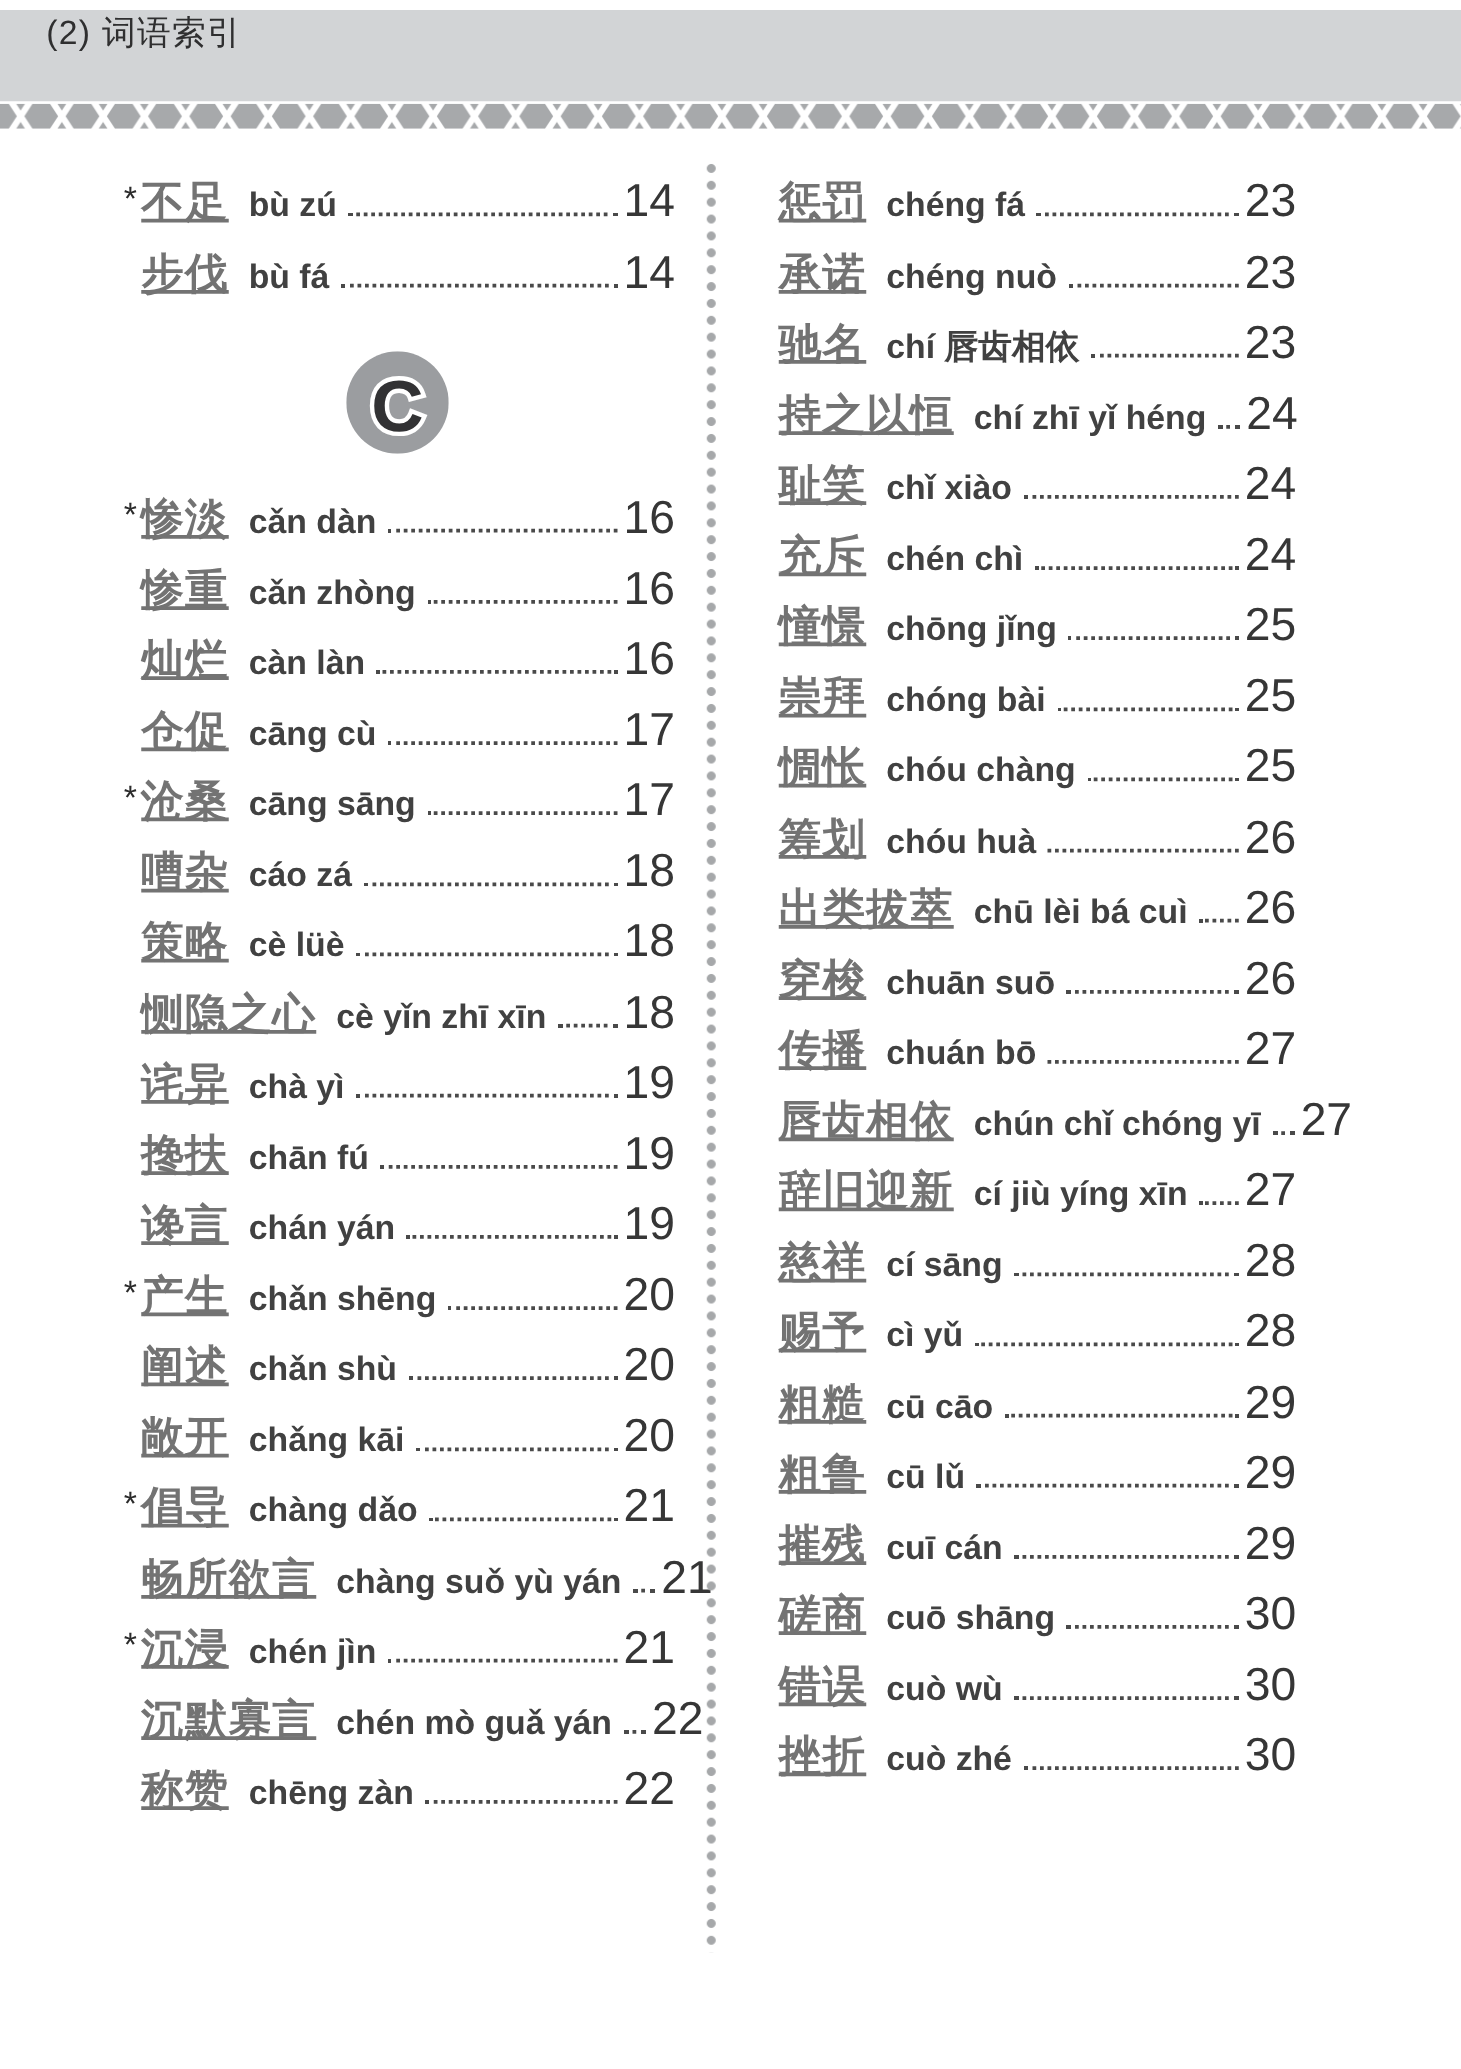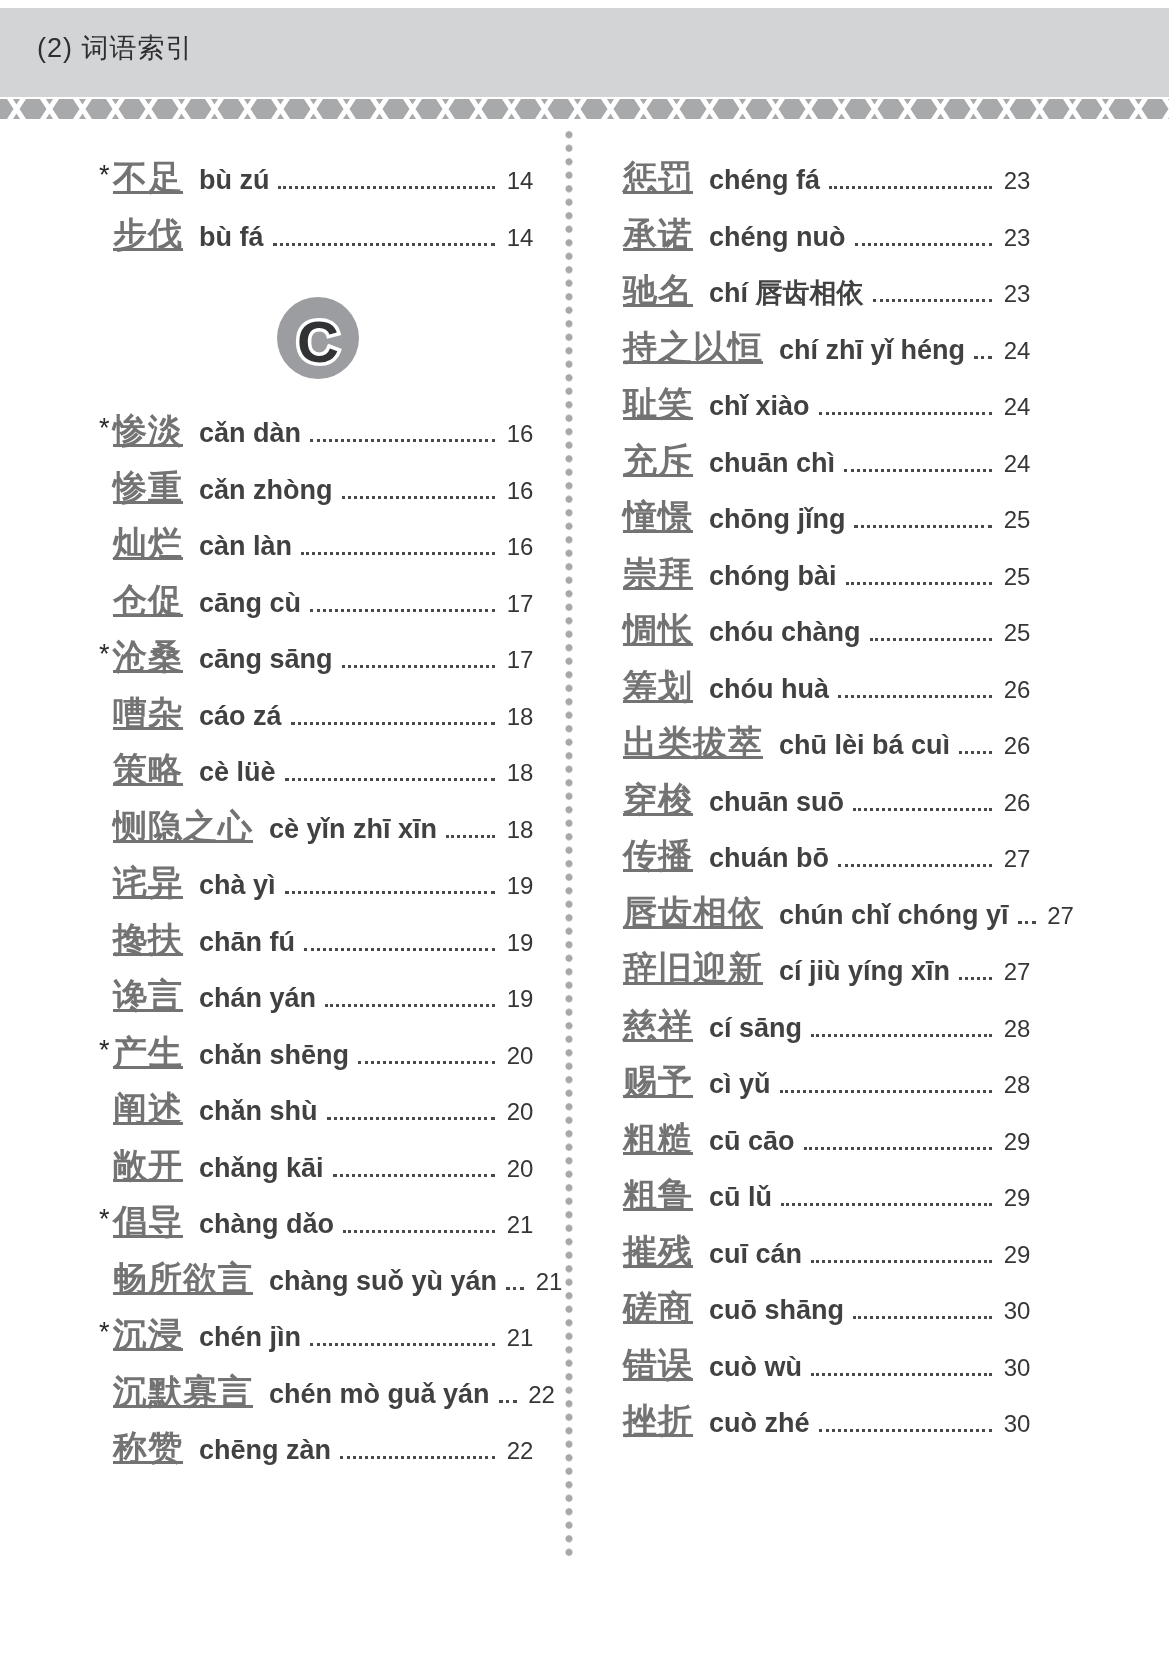--- a/index.html
+++ b/index.html
@@ -9,24 +9,24 @@
     height: 1655px;
     background: #ffffff;
     overflow: hidden;
     font-family: "Liberation Sans", "DejaVu Sans", sans-serif;
     color: #2b2b2b;
   }
 
   
   .header-band {
     margin-top: 8px;
-    height: 89px;
+    height: 73px;
     background: #d2d4d6;
     display: flex;
-    align-items: center;
+    align-items: flex-start;
   }
   .header-title {
     margin: 0 0 10px 37px;
     font-size: 27px;
     font-weight: normal;
     color: #2f2f30;
     letter-spacing: 1px;
   }
   .deco-band {
     margin-top: 2px;
@@ -74,21 +74,21 @@
     white-space: nowrap;
     font-weight: bold;
   }
   .dots {
     flex: 1;
     min-width: 18px;
     border-bottom: 3.5px dotted #4a4a4a;
     margin: 0 5px 0 9px;
   }
   .pagenum {
-    font-size: 24px;
+    font-size: 37px;
     color: #363636;
     min-width: 40px;
     text-align: center;
   }
 
   
   .letter-block {
     height: 140px;
     display: flex;
     align-items: center;
@@ -325,21 +325,21 @@
           <div class="entry">
             <span class="star"></span>
             <span class="word">耻笑</span>
             <span class="pinyin">chǐ xiào</span>
             <span class="dots"></span>
             <span class="pagenum">24</span>
           </div>
           <div class="entry">
             <span class="star"></span>
             <span class="word">充斥</span>
-            <span class="pinyin">chuān chì</span>
+            <span class="pinyin">chén chì</span>
             <span class="dots"></span>
             <span class="pagenum">24</span>
           </div>
           <div class="entry">
             <span class="star"></span>
             <span class="word">憧憬</span>
             <span class="pinyin">chōng jǐng</span>
             <span class="dots"></span>
             <span class="pagenum">25</span>
           </div>

